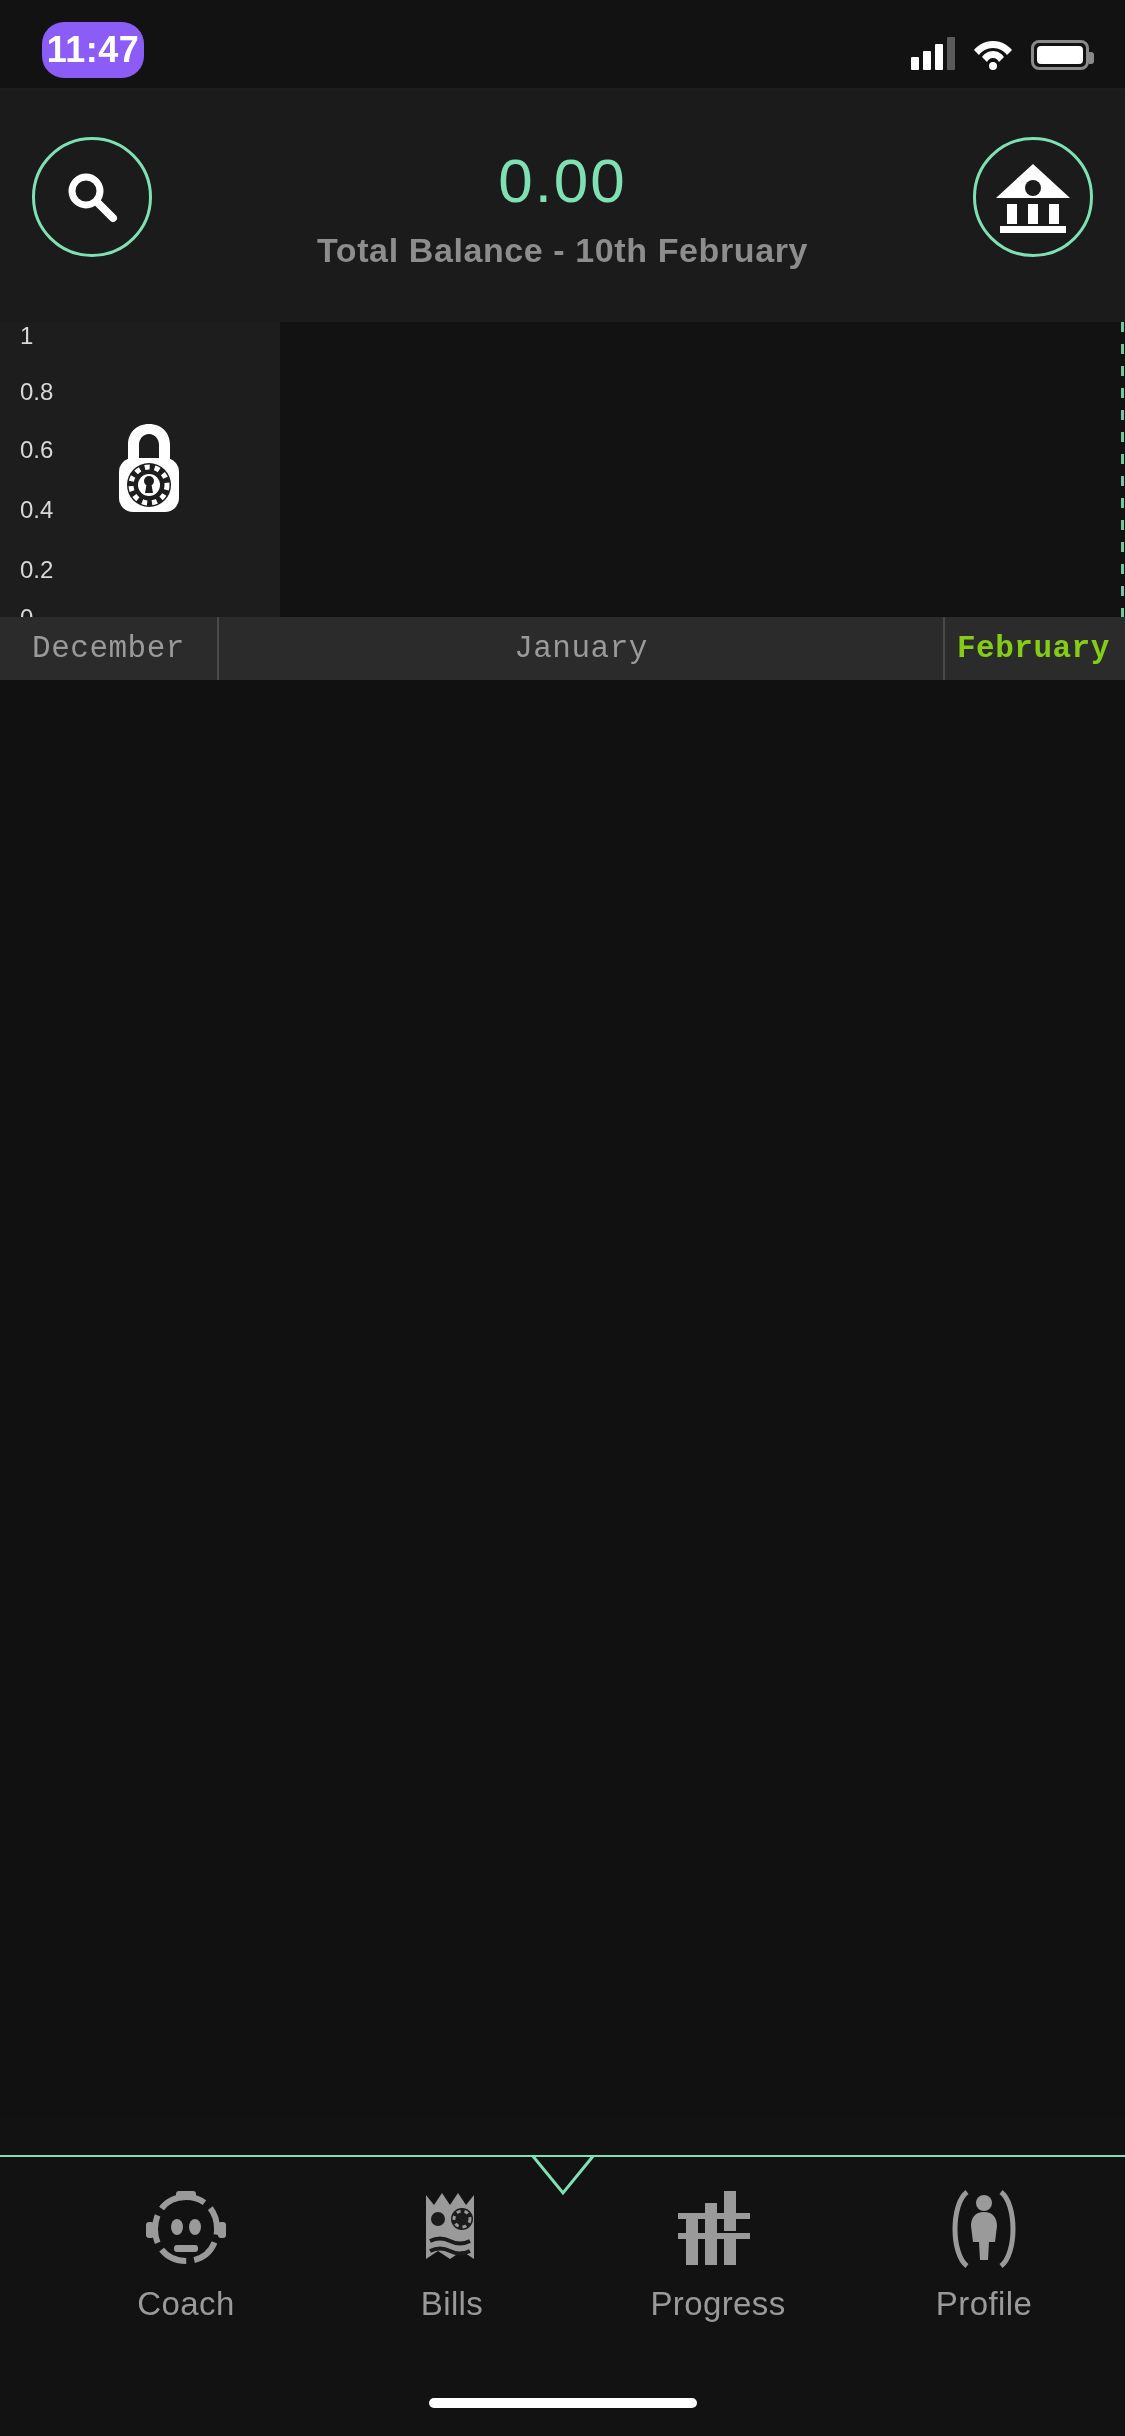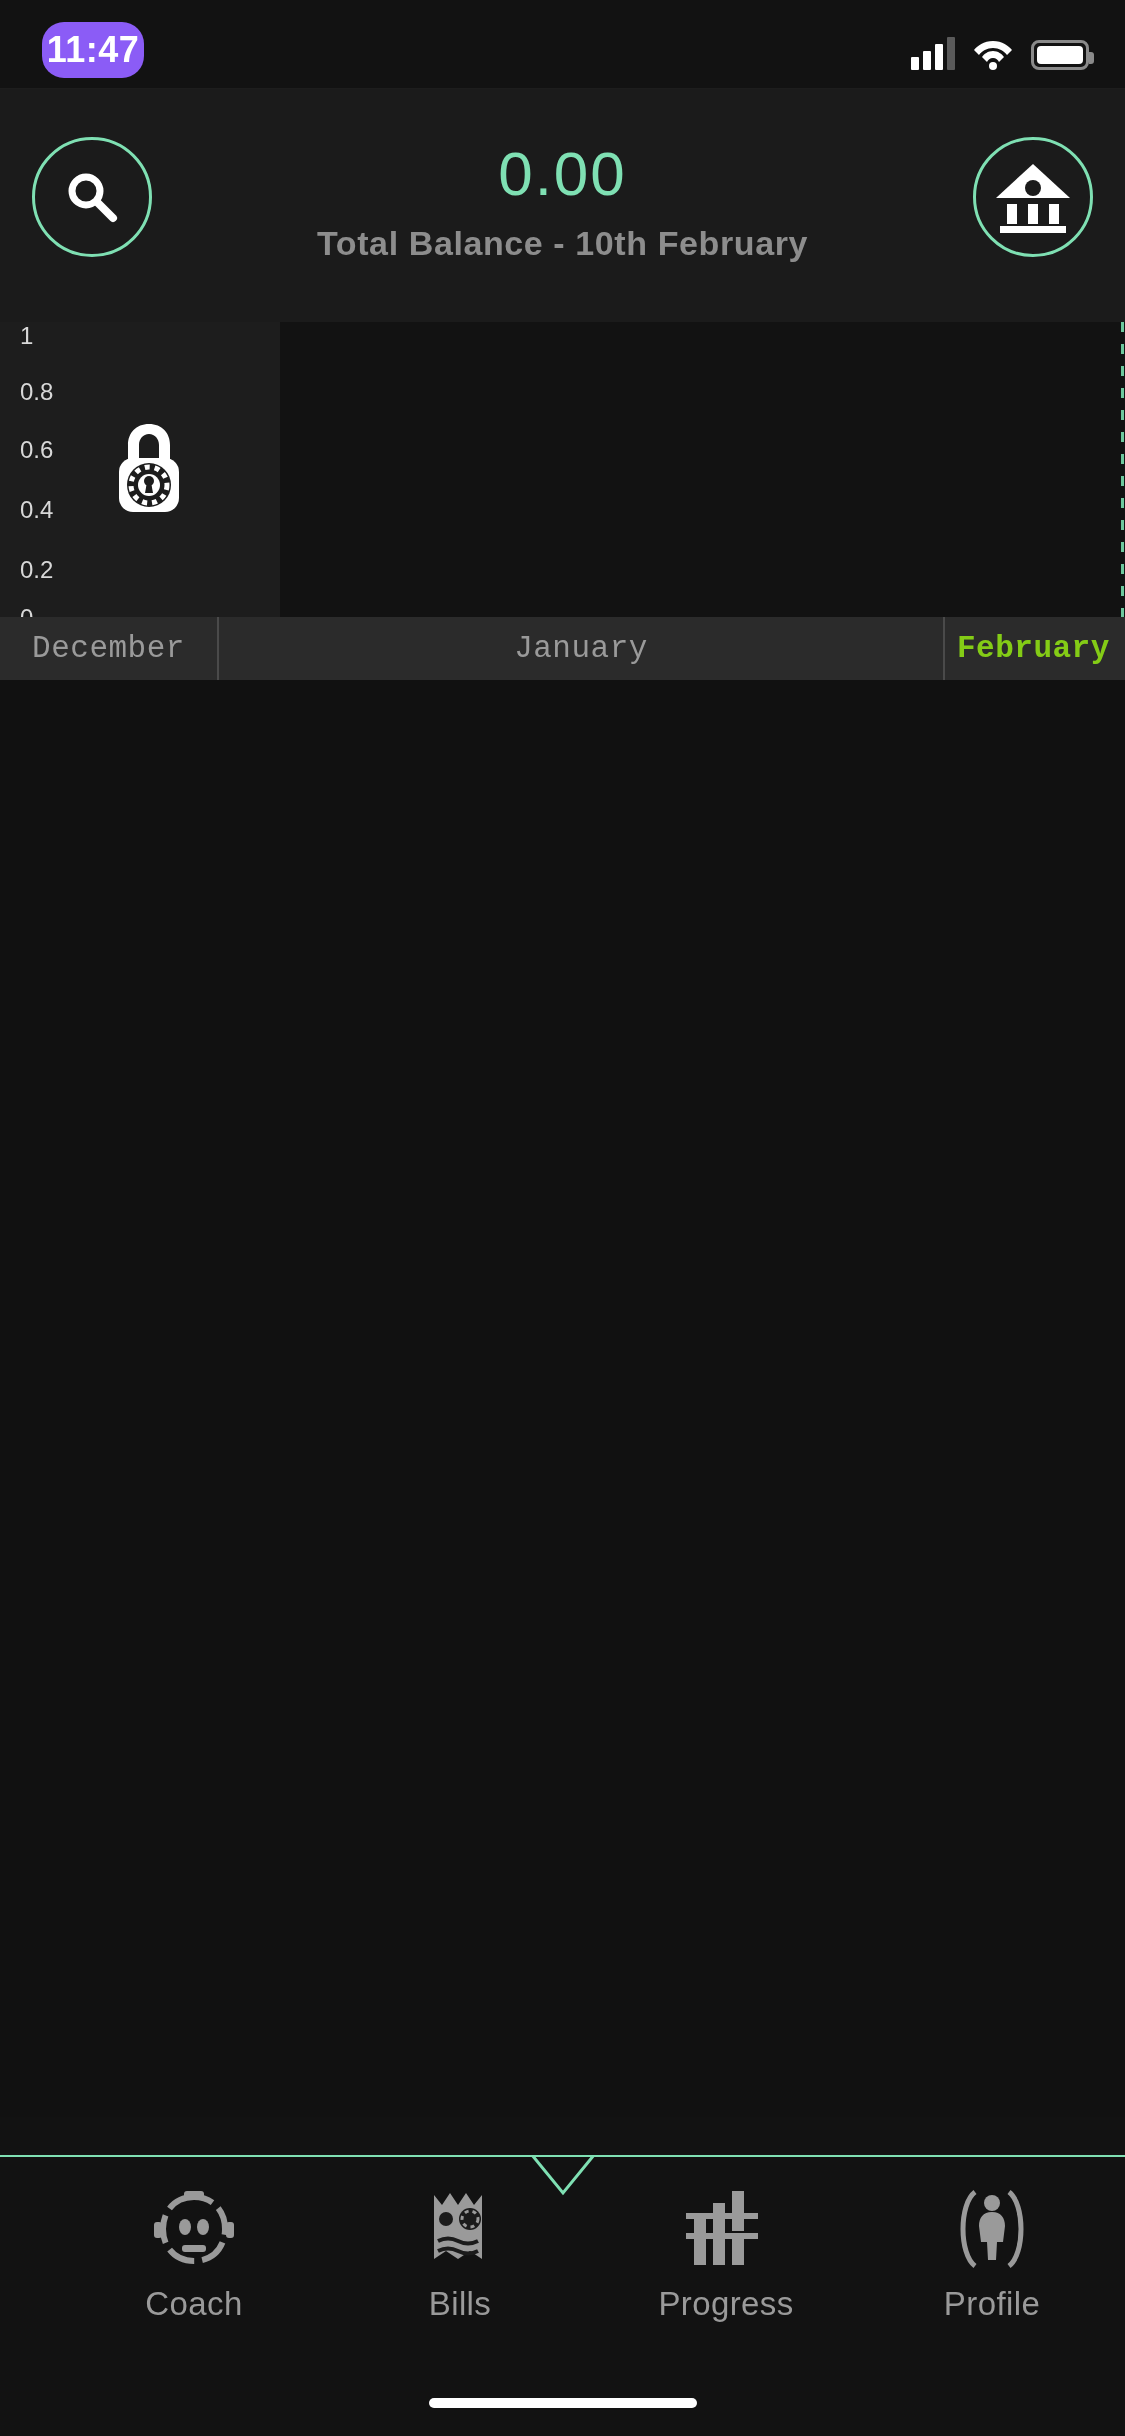--- a/index.html
+++ b/index.html
@@ -34,21 +34,21 @@
   
   .header { position:absolute; left:0; top:89px; width:1125px; height:233px; background:#1b1b1b; }
   .circle-btn {
     position:absolute; top:48px; width:120px; height:120px;
     border-radius:50%; border:3px solid #7fe0b3; background:transparent;
     display:flex; align-items:center; justify-content:center;
   }
   .circle-btn.left { left:32px; }
   .circle-btn.right { right:32px; }
   .balance-block { position:absolute; left:0; right:0; top:52px; text-align:center; }
-  .balance-amt { color:#7fe0b3; font-size:62px; letter-spacing:2px; line-height:1.05; font-weight:400; }
+  .balance-amt { color:#7fe0b3; font-size:62px; letter-spacing:2px; line-height:1.05; font-weight:400;margin-top:7px; }
   .balance-lbl { color:#8d8d8d; font-size:34px; letter-spacing:.6px; margin-top:18px; font-weight:700; }
 
   
   .chart { position:absolute; left:0; top:322px; width:1125px; height:295px; background:#121212; overflow:hidden; }
   .chart-panel { position:absolute; left:0; top:0; width:280px; height:295px; background:#1d1d1d; }
   .ytick { position:absolute; left:20px; color:#d8d8d8; font-size:24px; transform:translateY(-50%); }
   .lock-icon { position:absolute; left:118px; top:100px; }
   .dash-line { position:absolute; right:1px; top:0; width:3px; height:295px;
     background:repeating-linear-gradient(to bottom,#6ec79d 0 10px,transparent 10px 22px); }
 
@@ -60,21 +60,21 @@
   .month-dec { width:219px; }
   .month-jan { flex:1; }
   .month-feb { width:180px; justify-content:flex-start; padding-left:12px; border-right:none; }
 
   .body-fill { position:absolute; left:0; top:680px; width:1125px; height:1437px; background:#111; }
 
   
   .navwrap { position:absolute; left:0; bottom:0; width:1125px; height:319px; background:#121212; }
   .navline { position:absolute; left:0; top:38px; width:1125px; height:2px; background:#7fe0b3; }
   .navnotch { position:absolute; left:50%; top:38px; transform:translateX(-50%); }
-  .nav { position:absolute; left:16px; top:70px; width:1109px; display:flex;padding-left:45px; }
+  .nav { position:absolute; left:8px; top:70px; width:1109px; display:flex;padding-left:45px; }
   .navitem { flex:1; display:flex; flex-direction:column; align-items:center; gap:14px; }
   .navicon { height:84px; display:flex; align-items:center; justify-content:center; }
   .navlabel { font-size:33px; color:#9a9a9a; letter-spacing:.4px; }
   .navitem.active .navlabel { color:#7fe0b3; }
   .navitem.active .navicon { filter: drop-shadow(0 0 16px rgba(127,224,179,.85)); }
   .homebar { position:absolute; left:50%; bottom:28px; transform:translateX(-50%);
     width:268px; height:10px; border-radius:5px; background:#fff; }
 </style>
 </head>
 <body>

